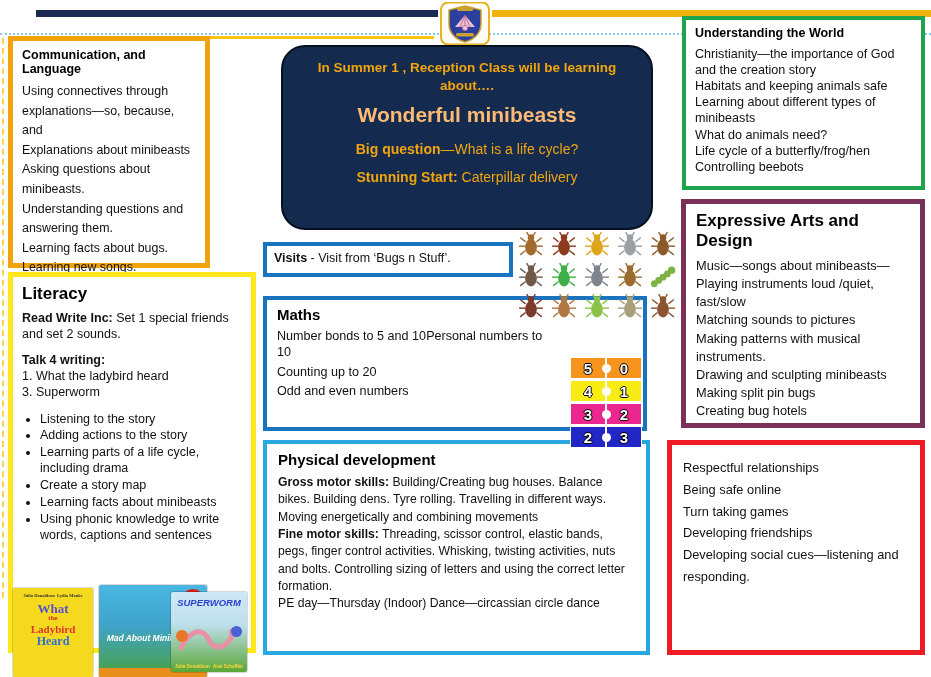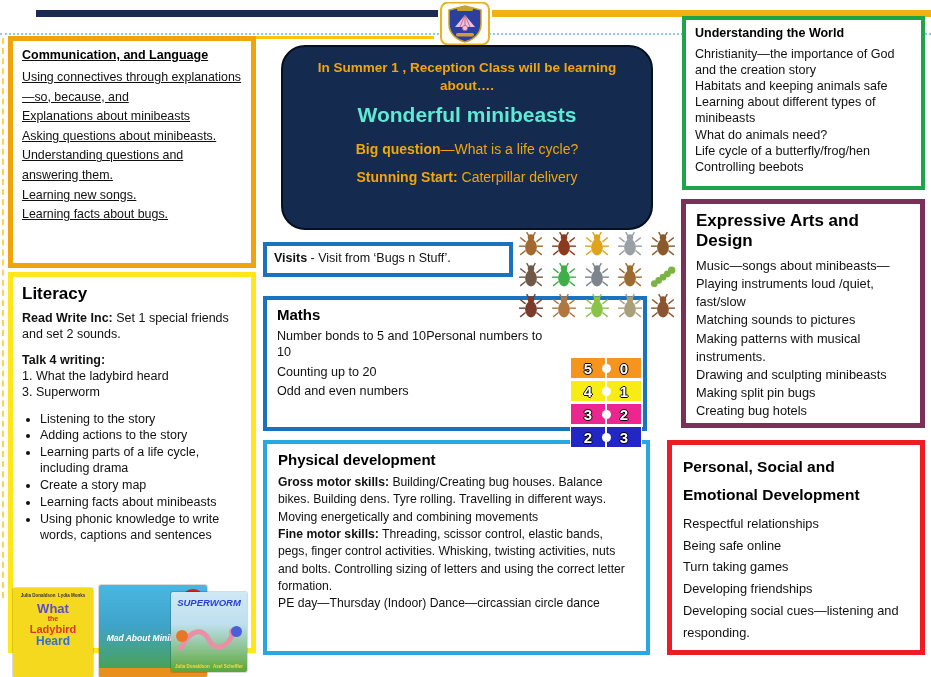--- a/index.html
+++ b/index.html
@@ -12,32 +12,32 @@
   .gold-underline{position:absolute;left:8px;top:36px;width:426px;height:3px;background:#ffc20e;}
   .dash-yellow{position:absolute;left:2px;top:38px;height:560px;border-left:2px dashed #ffd34d;}
   .crest{position:absolute;left:437px;top:2px;width:56px;height:43px;}
   
   .box{position:absolute;background:#fff;box-sizing:border-box;}
   .box h2{margin:0 0 6px 0;font-weight:bold;color:#000;}
   .t13{font-size:12.5px;} .t15{font-size:15px;} .t17{font-size:17px;}
   .body12{font-size:12.4px;line-height:1.58;}
   .body12 p{margin:0;}
   
-  .comm{left:8px;top:36px;width:248px;height:232px;border:5px solid #f0a30a;padding:7px 9px;text-decoration:underline;}
+  .comm{left:8px;top:36px;width:202px;height:232px;border:5px solid #f0a30a;padding:7px 9px;}
   .lit {left:8px;top:272px;width:248px;height:381px;border:5px solid #ffe71c;padding:7px 9px;}
   .lit .sec{font-size:12.5px;line-height:1.3;margin:0 0 9px 0;}
   .lit .num{font-size:12.5px;line-height:1.28;margin:0;}
   .lit ul{margin:12px 0 0 4px;padding-left:14px;font-size:12.5px;line-height:1.27;}
   .lit ul li{margin:0 0 1px 0;}
   
   .hero{position:absolute;left:281px;top:45px;width:372px;height:185px;background:#142a4e;
         border:2px solid #06101f;border-radius:24px;text-align:center;color:#f2a50c;
         box-sizing:border-box;padding:10px 18px;}
   .hero .intro{font-size:13.5px;font-weight:bold;line-height:1.35;margin:2px 0 8px 0;}
-  .hero .big{font-size:21px;font-weight:bold;color:#5eead4;margin:6px 0 14px 0;}
+  .hero .big{font-size:21px;font-weight:bold;color:#fdba74;margin:6px 0 14px 0;}
   .hero .q{font-size:14px;margin:0 0 12px 0;}
   .hero .q b{font-weight:bold;}
   
   .visits{left:263px;top:242px;width:250px;height:35px;border:4px solid #1a73be;
           font-size:12.5px;padding:5px 7px;}
   
   .maths{left:263px;top:296px;width:384px;height:135px;border:4px solid #1a73be;padding:6px 10px;}
   .maths .row1{display:flex;font-size:12.6px;margin-top:6px;}
   .maths .rest{font-size:12.6px;line-height:1.55;}
   
@@ -66,21 +66,21 @@
   .bugs{position:absolute;left:514px;top:228px;width:168px;display:grid;
         grid-template-columns:repeat(5,33px);grid-auto-rows:31px;z-index:6;}
   .bugs .cell{display:flex;align-items:center;justify-content:center;}
   .bug{width:26px;height:26px;}
   .c-bedbug{color:#a3692f;} .c-ant{color:#8b3a1e;} .c-bee{color:#dfa51a;} .c-mosquito{color:#9aa0a6;}
   .c-flea{color:#8a5a2a;}  .c-tick{color:#6f5a4a;} .c-grasshopper{color:#3fae49;} .c-fly{color:#7d848c;}
   .c-cockroach{color:#9c6b2f;} .c-caterpillar{color:#7cb342;} .c-mite{color:#7a3b2a;}
   .c-termite{color:#b07840;} .c-mantis{color:#8bc34a;} .c-wasp{color:#a7a07a;} .c-earwig{color:#8a5530;}
   
   .book{position:absolute;border-radius:2px;box-shadow:0 0 0 1px rgba(0,0,0,.15);overflow:hidden;z-index:7;}
-  .book1{left:13px;top:588px;width:80px;height:89px;background:#f5d91f;text-align:center;}
+  .book1{left:13px;top:588px;width:80px;height:89px;background:#f5d91f;text-align:center;font-family:Liberation Serif, serif;}
   .book1 .authors{font-size:4.5px;color:#333;margin-top:5px;font-weight:bold;}
   .book1 .w1{font-size:13px;font-weight:bold;color:#5a4fd0;margin-top:4px;line-height:1;}
   .book1 .w2{font-size:7px;color:#d12b2b;font-weight:bold;line-height:1.1;}
   .book1 .w3{font-size:11px;font-weight:bold;color:#e0332e;line-height:1.1;}
   .book1 .w4{font-size:12px;font-weight:bold;color:#2f6fd6;line-height:1.15;}
   .book2{left:99px;top:585px;width:64px;height:92px;background:linear-gradient(#49b7e2 0%,#3fa3c9 45%,#4ba13f 100%);text-align:center;padding-left:44px;}
   .book2 .lady{position:absolute;right:3px;top:4px;width:22px;height:22px;background:#d8231f;border-radius:50%;}
   .book2 .lady i{position:absolute;width:4px;height:4px;background:#111;border-radius:50%;}
   .book2 .title{position:absolute;left:0;right:0;top:48px;color:#fff;font-size:8.5px;font-weight:bold;
                 font-style:italic;line-height:1.25;}
@@ -147,22 +147,22 @@
     <p class="q"><b>Stunning Start:</b><span> Caterpillar delivery</span></p>
   </div>
 
   <div class="box comm">
     <h2 class="t13">Communication, and Language</h2>
     <div class="body12">
       <p>Using connectives through explanations—so, because, and</p>
       <p>Explanations about minibeasts</p>
       <p>Asking questions about minibeasts.</p>
       <p>Understanding questions and answering them.</p>
+      <p>Learning facts about bugs.</p>
       <p>Learning new songs.</p>
-      <p>Learning facts about bugs.</p>
     </div>
   </div>
 
   <div class="box lit">
     <h2 class="t17">Literacy</h2>
     <p class="sec"><b>Read Write Inc:</b><span> Set 1 special friends and set 2 sounds.</span></p>
     <p class="num"><b>Talk 4 writing:</b></p>
     <p class="num">1. What the ladybird heard</p>
     <p class="num">3. Superworm</p>
     <ul>
@@ -243,22 +243,20 @@
       <p>Playing instruments loud /quiet, fast/slow</p>
       <p>Matching sounds to pictures</p>
       <p>Making patterns with musical instruments.</p>
       <p>Drawing and sculpting minibeasts</p>
       <p>Making split pin bugs</p>
       <p>Creating bug hotels</p>
     </div>
   </div>
 
   <div class="box pse">
-    <h2><span>Personal, Social and</span><br>
-        <span>Emotional Development</span></h2>
     <div class="body">
       <p style="margin:4px 0 0">Respectful relationships</p>
       <p style="margin:0">Being safe online</p>
       <p style="margin:0">Turn taking games</p>
       <p style="margin:0">Developing friendships</p>
       <p style="margin:0">Developing social cues—listening and responding.</p>
     </div>
   </div>
 
   <div class="bugs">

